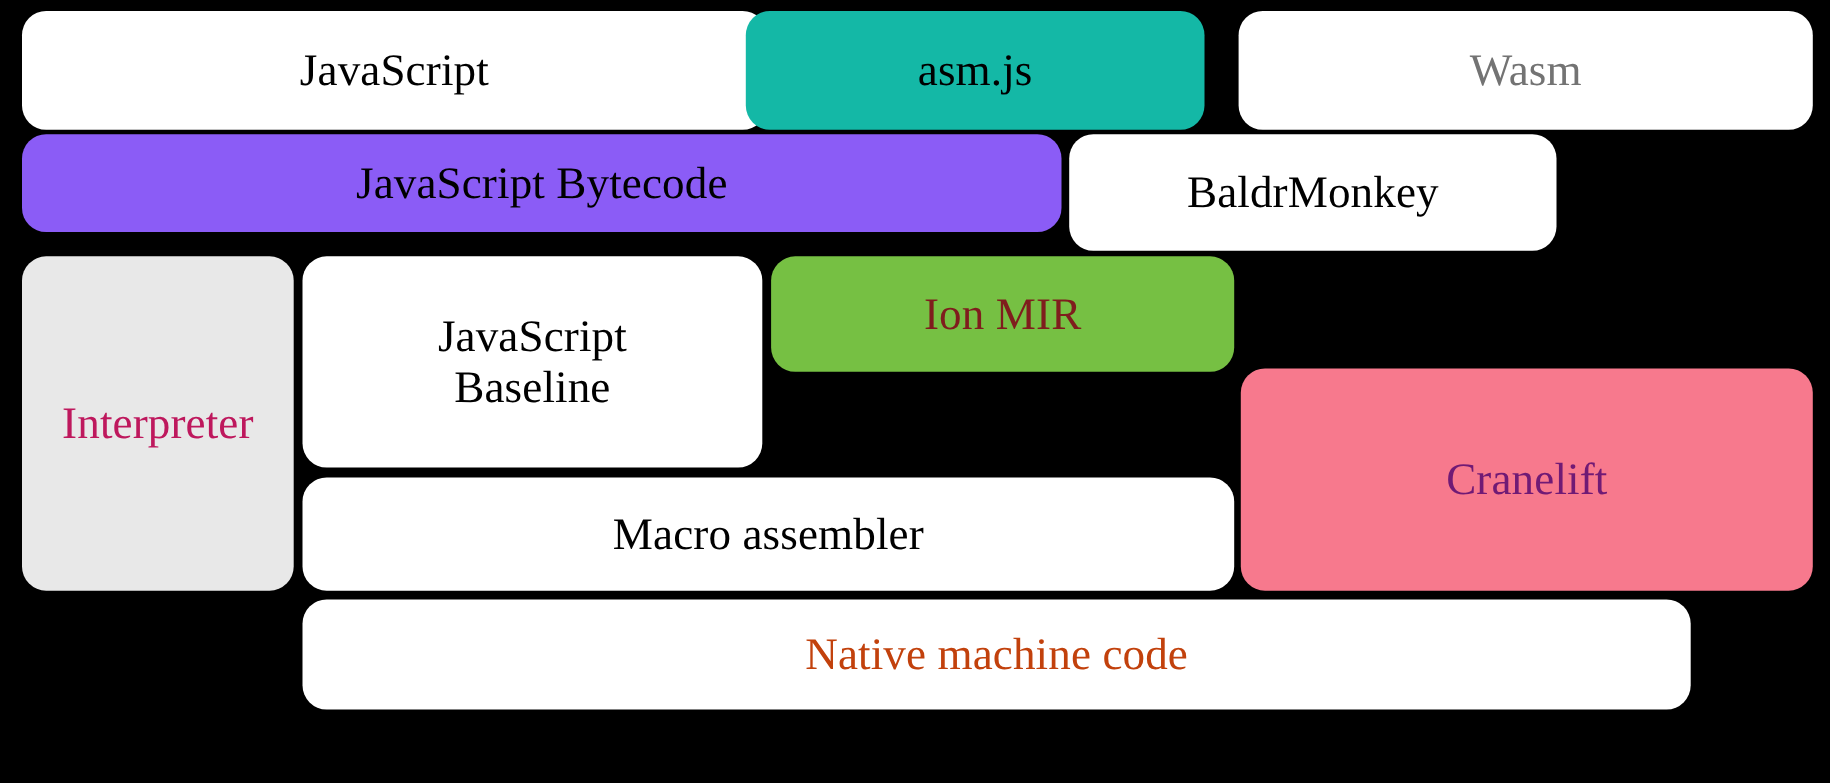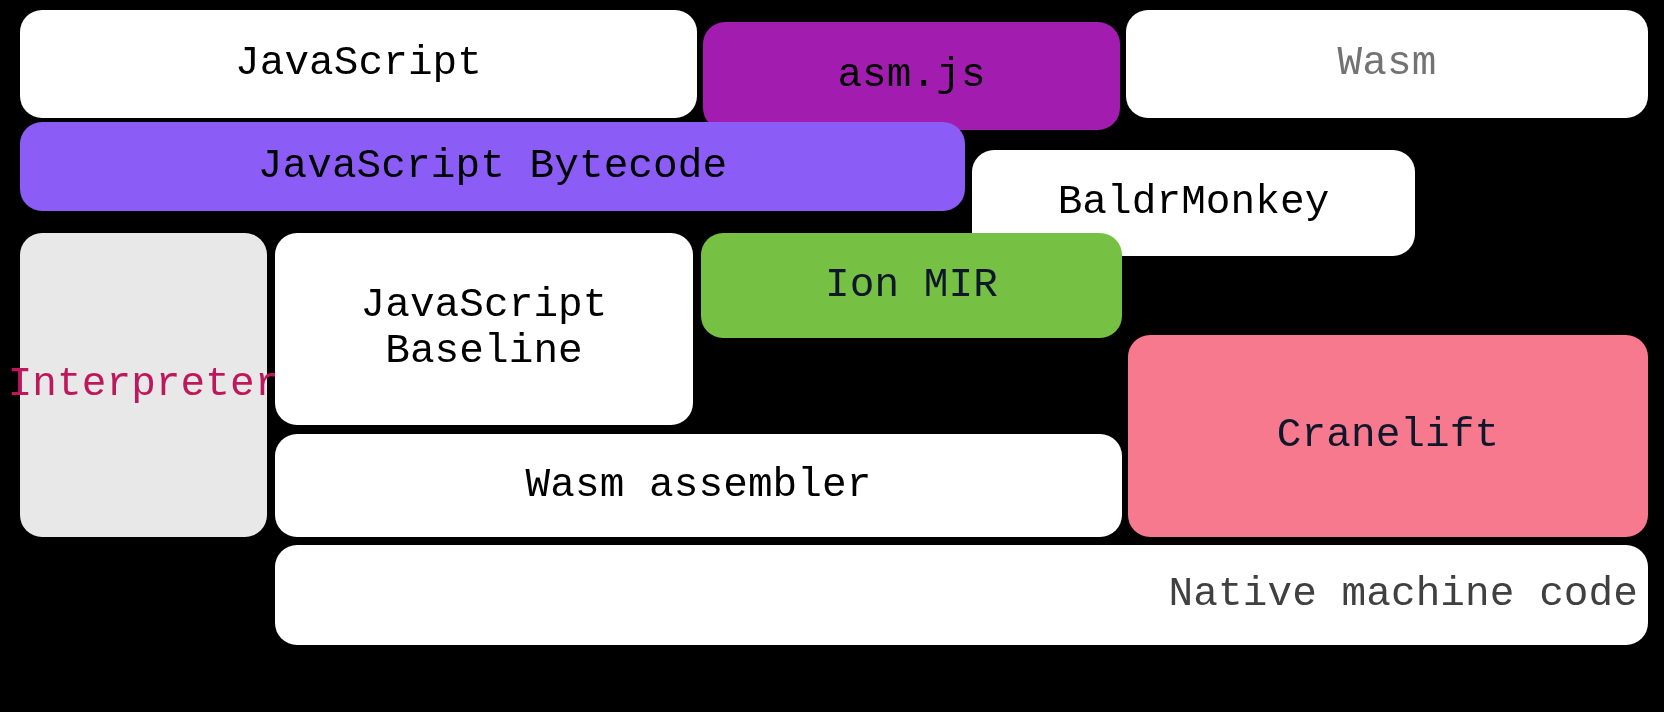--- a/index.html
+++ b/index.html
@@ -5,21 +5,21 @@
   html, body {
     margin: 0;
     padding: 0;
     background: #000000;
   }
   #stage {
     position: relative;
     width: 1664px;
     height: 712px;
     background: #000000;
-    font-family: Liberation Mono, monospace;
+    font-family: Liberation Serif, serif;
     overflow: hidden;
   }
   .box {
     position: absolute;
     box-sizing: border-box;
     display: flex;
     align-items: center;
     justify-content: center;
     text-align: center;
     border-radius: 22px;
@@ -39,31 +39,31 @@
     display: block;
     padding: 0 10px;
   }
 </style>
 </head>
 <body>
 
 <div id="stage" style="background: rgb(0, 0, 0);">
     <div style="position: absolute; left: 0px; top: 0px; width: 100%; height: 100%; pointer-events: none;">
       <div class="box box-white" style="left: 20px; top: 10px; width: 677px; height: 108px; background: rgb(255, 255, 255); color: rgb(0, 0, 0); pointer-events: auto;"><span class="box-label">JavaScript</span></div>
-      <div class="box box-white" style="left: 703px; top: 10px; width: 417px; height: 108px; background: #a21caf; color: rgb(0, 0, 0); pointer-events: auto; margin-top: 12px;"><span class="box-label">asm.js</span></div>
+      <div class="box box-white" style="left: 678px; top: 10px; width: 417px; height: 108px; background: #14b8a6; color: rgb(0, 0, 0); pointer-events: auto;"><span class="box-label">asm.js</span></div>
       <div class="box box-white" style="left: 1126px; top: 10px; width: 522px; height: 108px; background: rgb(255, 255, 255); color: #737373; pointer-events: auto;"><span class="box-label">Wasm</span></div>
     </div>
     <div style="position: absolute; left: 0px; top: 0px; width: 100%; height: 100%; pointer-events: none;">
       <div class="box box-white" style="left: 20px; top: 122px; width: 945px; height: 89px; background: #8b5cf6; color: rgb(0, 0, 0); pointer-events: auto;"><span class="box-label">JavaScript Bytecode</span></div>
-      <div class="box box-white" style="left: 972px; top: 122px; width: 443px; height: 106px; background: rgb(255, 255, 255); color: rgb(0, 0, 0); pointer-events: auto; margin-top: 28px;"><span class="box-label">BaldrMonkey</span></div>
+      <div class="box box-white" style="left: 972px; top: 122px; width: 443px; height: 106px; background: rgb(255, 255, 255); color: rgb(0, 0, 0); pointer-events: auto;"><span class="box-label">BaldrMonkey</span></div>
     </div>
     <div style="position: absolute; left: 0px; top: 0px; width: 100%; height: 100%; pointer-events: none;">
       <div class="box box-grey" style="left: 20px; top: 233px; width: 247px; height: 304px; background: rgb(232, 232, 232); color: #be185d; pointer-events: auto;"><span class="box-label">Interpreter</span></div>
       <div class="box box-white" style="left: 275px; top: 233px; width: 418px; height: 192px; background: rgb(255, 255, 255); color: rgb(0, 0, 0); pointer-events: auto;"><span class="box-label">JavaScript
 Baseline</span></div>
-      <div class="box box-green" style="left: 701px; top: 233px; width: 421px; height: 105px; background: rgb(118, 192, 67); color: #0f172a; pointer-events: auto;"><span class="box-label">Ion MIR</span></div>
-      <div class="box box-white" style="left: 275px; top: 434px; width: 847px; height: 103px; background: rgb(255, 255, 255); color: rgb(0, 0, 0); pointer-events: auto;"><span class="box-label">Wasm assembler</span></div>
-      <div class="box box-pink" style="left: 1128px; top: 335px; width: 520px; height: 202px; background: rgb(247, 121, 141); color: #0f172a; pointer-events: auto;"><span class="box-label">Cranelift</span></div>
+      <div class="box box-green" style="left: 701px; top: 233px; width: 421px; height: 105px; background: rgb(118, 192, 67); color: #7f1d1d; pointer-events: auto;"><span class="box-label">Ion MIR</span></div>
+      <div class="box box-white" style="left: 275px; top: 434px; width: 847px; height: 103px; background: rgb(255, 255, 255); color: rgb(0, 0, 0); pointer-events: auto;"><span class="box-label">Macro assembler</span></div>
+      <div class="box box-pink" style="left: 1128px; top: 335px; width: 520px; height: 202px; background: rgb(247, 121, 141); color: #701a75; pointer-events: auto;"><span class="box-label">Cranelift</span></div>
     </div>
     <div style="position: absolute; left: 0px; top: 0px; width: 100%; height: 100%; pointer-events: none;">
-      <div class="box box-white" style="left: 275px; top: 545px; width: 1373px; height: 100px; background: rgb(255, 255, 255); color: #404040; pointer-events: auto; justify-content: flex-end;"><span class="box-label">Native machine code</span></div>
+      <div class="box box-white" style="left: 275px; top: 545px; width: 1262px; height: 100px; background: rgb(255, 255, 255); color: #c2410c; pointer-events: auto;"><span class="box-label">Native machine code</span></div>
     </div>
   </div>
 
 </body></html>

